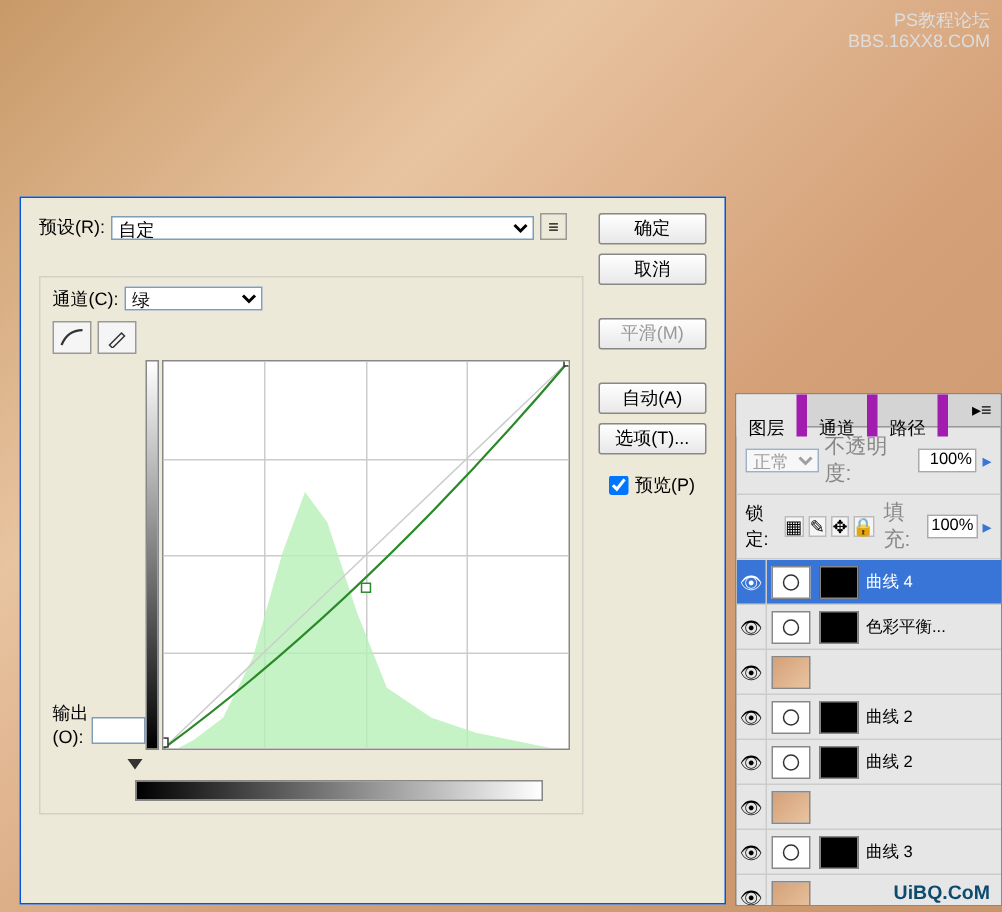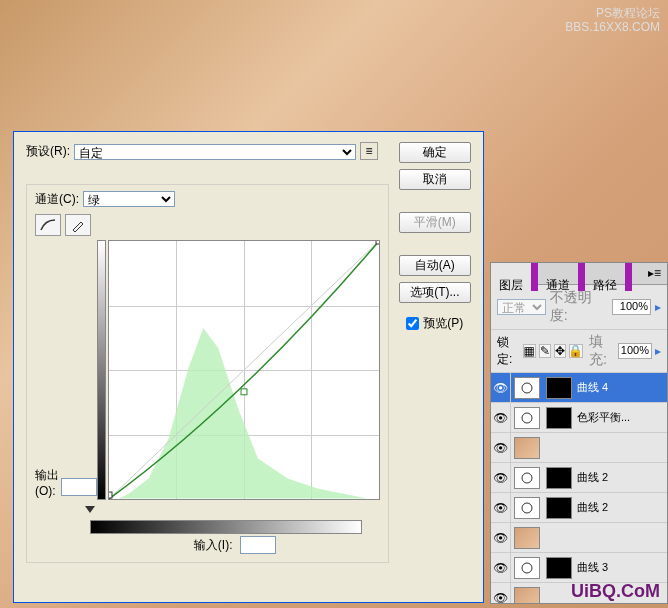--- a/index.html
+++ b/index.html
@@ -1,19 +1,19 @@
 <!DOCTYPE html>
 <html><head>
 <meta charset="utf-8">
 <style>
 *{box-sizing:border-box;margin:0;padding:0;font-family:"Microsoft YaHei",SimSun,sans-serif;font-size:12px}
 body{width:668px;height:608px;background:#d4a574;position:relative;overflow:hidden}
 .bg-image{position:absolute;top:0;left:0;width:668px;height:608px;background:linear-gradient(135deg,#c89968 0%,#e8c4a0 30%,#d4a078 60%,#c8956a 100%);z-index:0}
 .watermark{position:absolute;top:6px;right:8px;color:#ddd;font-size:11px;text-align:right;z-index:1;line-height:14px}
-.watermark2{position:absolute;bottom:6px;right:8px;color:#701a75;font-size:18px;z-index:100;font-weight:bold}
+.watermark2{position:absolute;bottom:6px;right:8px;color:#0c4a6e;font-size:13px;z-index:100;font-weight:bold}
 .dialog{position:absolute;left:13px;top:131px;width:471px;height:472px;background:#ece9d8;border:1px solid #0054e3;z-index:10;display:flex;flex-direction:column}
 .titlebar{height:26px;background:linear-gradient(to bottom,#3a95ff 0%,#0054e3 50%,#0054e3 100%);display:flex;align-items:center;padding:0 4px;color:#fff}
 .titlebar-text{flex:1;padding-left:4px;font-size:13px}
 .close-btn{width:20px;height:18px;background:#e14a3c;border:1px solid #fff;color:#fff;display:flex;align-items:center;justify-content:center;font-weight:bold;cursor:pointer;border-radius:2px}
 .dialog-body{flex:1;padding:10px 12px;display:flex}
 .left-col{flex:1}
 .right-col{width:78px;margin-left:10px;display:flex;flex-direction:column;gap:6px;align-items:center}
 .row{display:flex;align-items:flex-end;margin-bottom:24px}
 .label{margin-right:4px}
 select{height:16px;border:1px solid #7f9db9;background:#fff;font-size:12px}
@@ -122,24 +122,20 @@
                 <path d="M0 260 Q136 160 272 0" stroke="#2a8a2a" fill="none" stroke-width="1.5"></path>
                 <rect x="0" y="256" width="6" height="6" fill="#fff" stroke="#333" transform="translate(-3,-3)"></rect>
                 <rect x="136" y="152" width="6" height="6" fill="#fff" stroke="#2a8a2a" transform="translate(-3,-3)"></rect>
                 <rect x="272" y="0" width="6" height="6" fill="#fff" stroke="#333" transform="translate(-3,-3)"></rect>
               </svg>
             </div>
           </div>
         </div>
         <div class="arrow-tri"><span class="triangle"></span></div>
         <div class="h-grad"></div>
-        <div class="input-label">
-          <span>输入(I):</span>
-          <input style="width: 36px; height: 18px; border: 1px solid rgb(127, 157, 185); margin-left: 4px;">
-        </div>
 
       </div>
 
     </div>
     <div class="right-col">
       <button class="btn">确定</button>
       <button class="btn">取消</button>
       <div style="height:10px"></div>
       <button class="btn" disabled="">平滑(M)</button>
       <div style="height:10px"></div>

